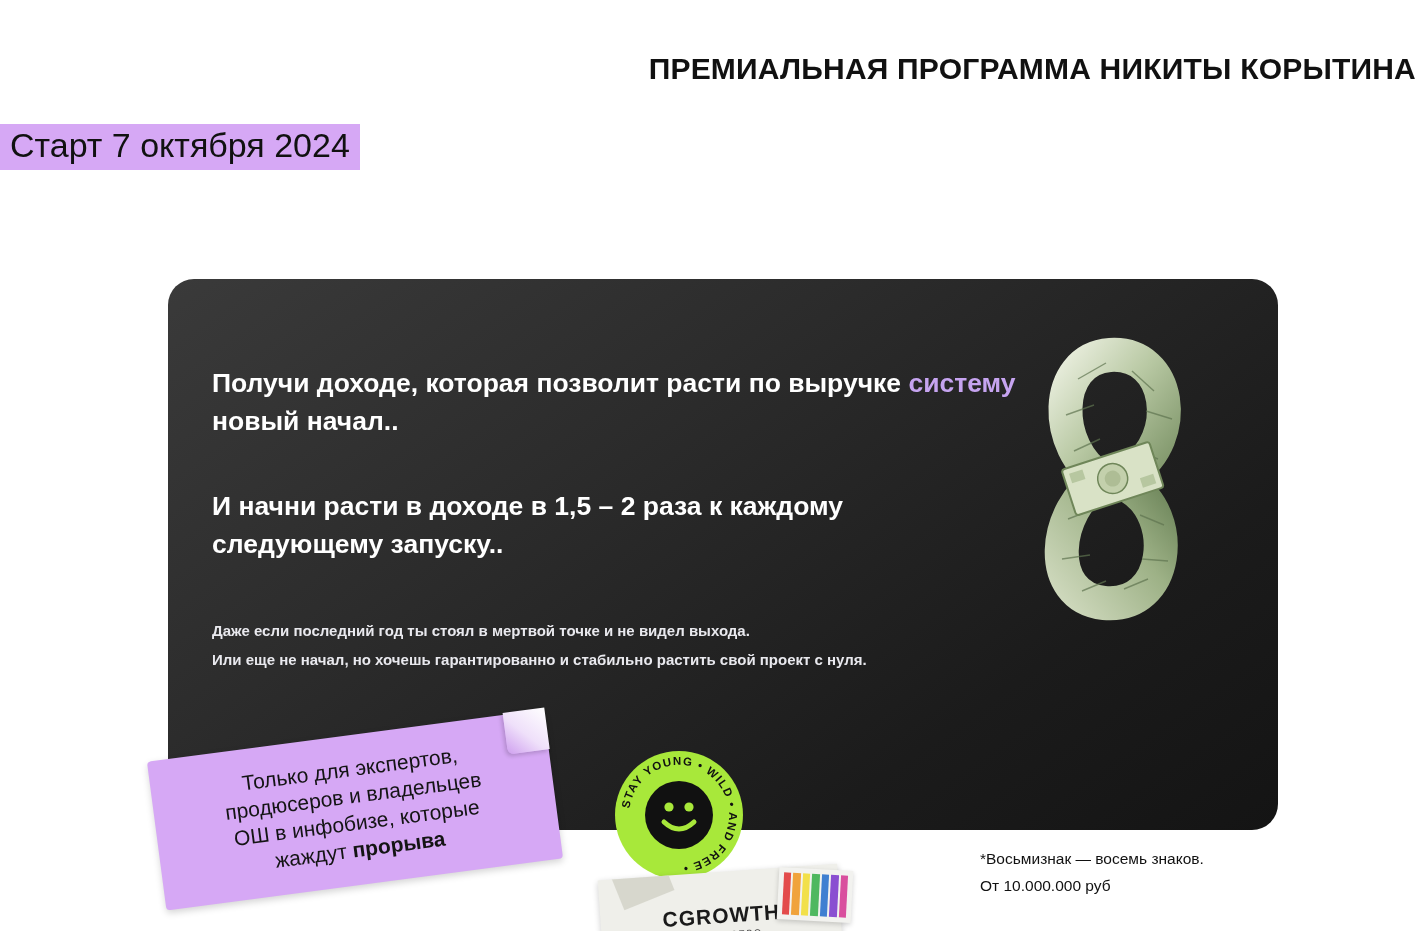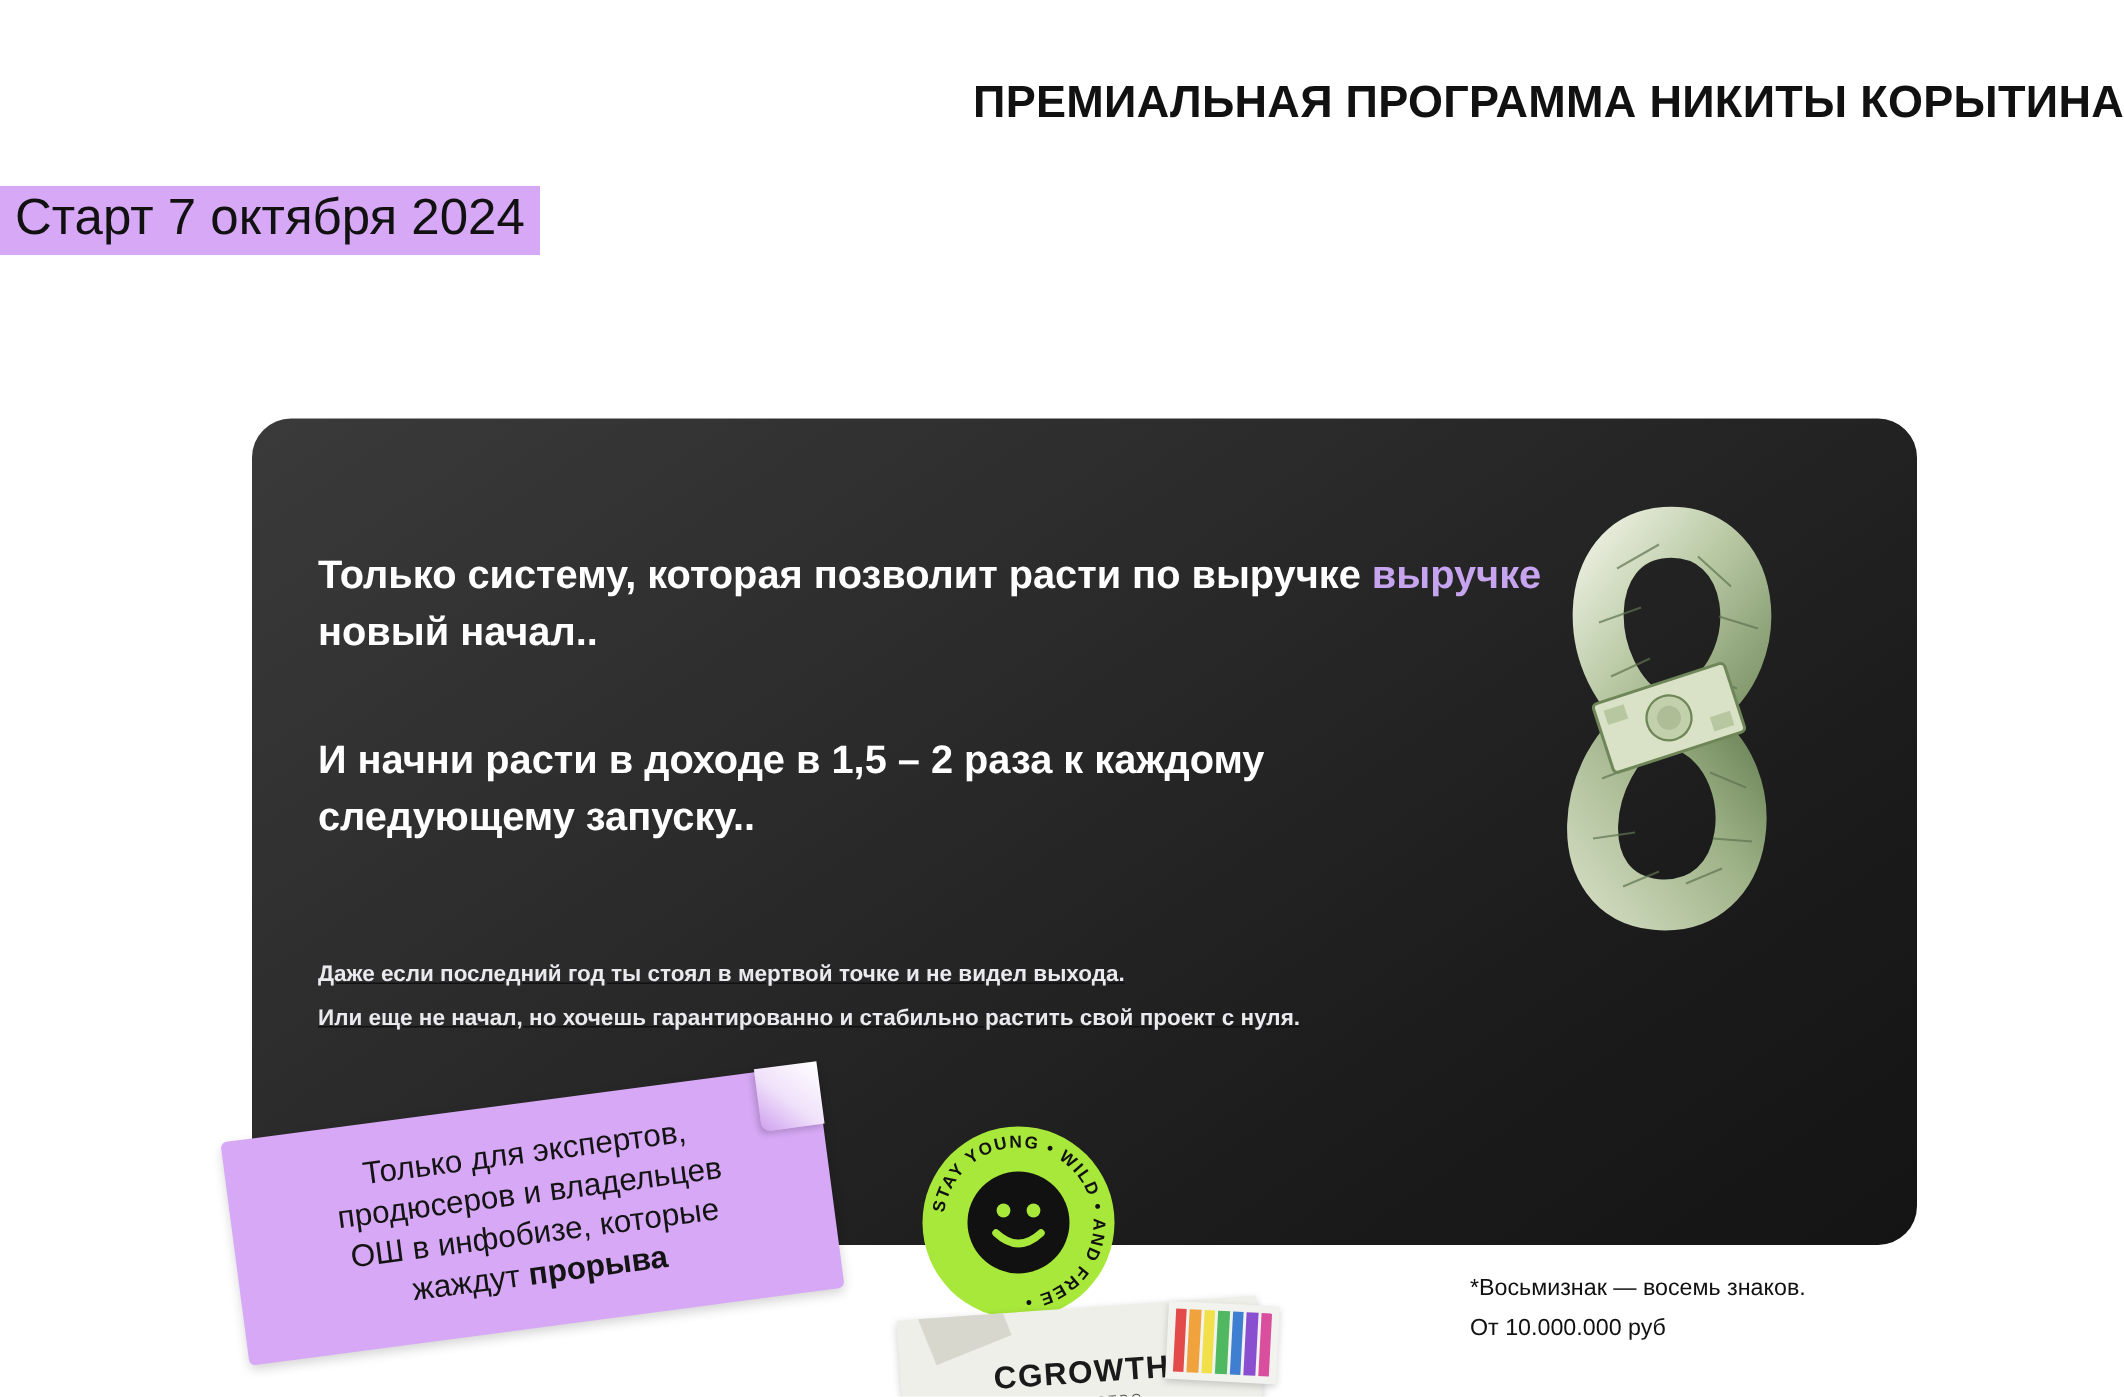--- a/index.html
+++ b/index.html
@@ -84,22 +84,21 @@
   }
   .headline2 {
     margin-top: 48px;
     color: #ffffff;
     font-size: 26.5px;
     font-weight: bold;
     line-height: 1.42;
     max-width: 800px;
   }
   .note-block {
-    margin-top: 71px;
-    text-decoration: underline;
+    margin-top: 52px;
   }
   .note {
     color: #e9e9ee;
     font-size: 15px;
     font-weight: bold;
     line-height: 1.95;
   }
 
   
   .money-graphic {
@@ -240,21 +239,21 @@
 
 <div class="subtitle-wrap">
   <span class="subtitle">Старт 7 октября 2024</span>
 </div>
 
 <div class="card">
 
   <div class="card-inner">
 
     <div class="headline">
-      <span>Только систему, которая позволит расти по выручке </span><span class="accent">выручке</span><span> новый начал..</span>
+      <span>Получи доходе, которая позволит расти по выручке </span><span class="accent">систему</span><span> новый начал..</span>
     </div>
 
     <div class="headline2">И начни расти в доходе в 1,5 – 2 раза к каждому следующему запуску..</div>
 
     <div class="note-block">
       <div class="note">Даже если последний год ты стоял в мертвой точке и не видел выхода.</div>
       <div class="note">Или еще не начал, но хочешь гарантированно и стабильно растить свой проект с нуля.</div>
     </div>
   </div>
 

